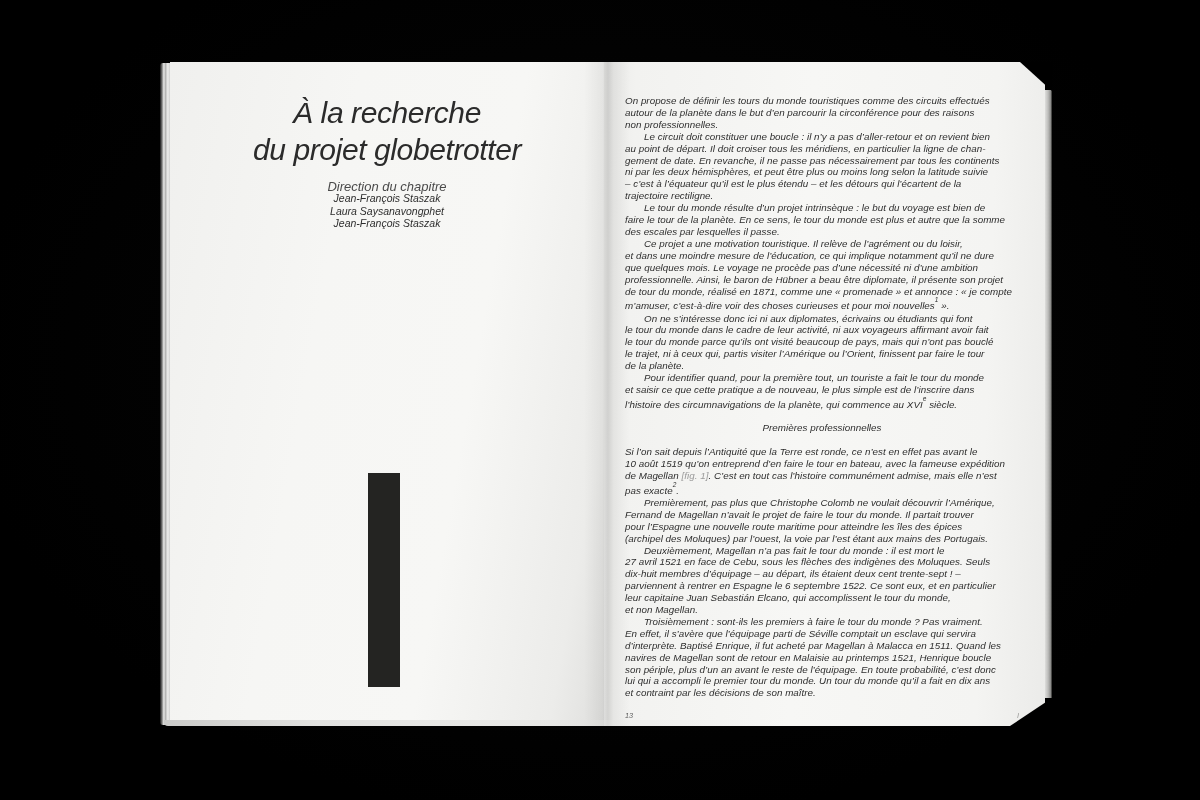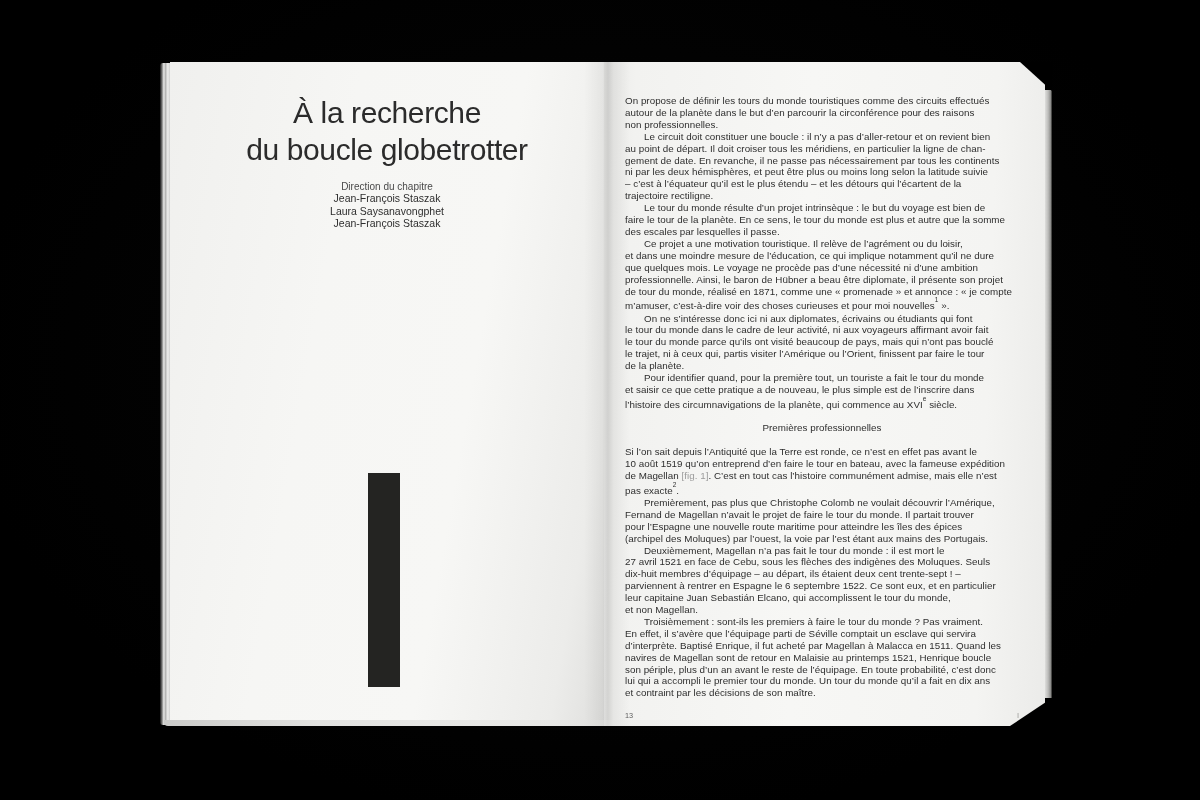--- a/index.html
+++ b/index.html
@@ -6,21 +6,21 @@
   body {
     width:1200px; height:800px; overflow:hidden;
     background:#000;
     font-family:"Liberation Sans", sans-serif;
     -webkit-font-smoothing:antialiased;
   }
   .stage { position:absolute; inset:0; width:1200px; height:800px;
     background:radial-gradient(ellipse at 50% 45%, #060606 0%, #000 75%); }
 
   
-  .book { position:absolute; left:160px; top:62px; width:812px; height:664px; }
+  .book { position:absolute; left:160px; top:62px; width:812px; height:664px;font-style:italic; }
 
   .edge-left { position:absolute; left:0; top:1px; width:10px; height:662px;
     background:linear-gradient(to right,#141414 0%,#6f6f6d 18%,#e9e9e7 38%,#b5b5b3 55%,#efefed 78%,#cfcfcd 100%);
     border-radius:3px 0 0 3px; }
   .edge-right { position:absolute; left:885px; top:28px; width:7px; height:608px;
     background:linear-gradient(to right,#dededc 0%,#bcbcba 45%,#8e8e8c 80%,#262624 100%); }
 
   .page { position:absolute; top:0; height:664px; }
   .page.left  { left:10px;  width:434px;
     background:linear-gradient(100deg,#f0f0ee 0%,#f6f6f4 35%,#f7f7f5 65%,#ececea 90%,#dfdfdd 100%);
@@ -36,21 +36,21 @@
   .corner-br { position:absolute; left:850px; top:636px; width:42px; height:28px; background:#000;
     clip-path:polygon(100% 0,100% 100%,0 100%); }
   .bottom-stack { position:absolute; left:4px; top:658px; width:620px; height:6px;
     background:linear-gradient(to right,#cbcbc9,#e2e2e0 25%,rgba(224,224,222,0) 100%);
     border-radius:0 0 0 4px; }
 
   
   .title { position:absolute; top:32px; left:0; width:100%; text-align:center;
     font-size:30px; line-height:37px; letter-spacing:-0.4px; font-weight:400; color:#2b2b2b; }
   .credits { position:absolute; top:120px; left:0; width:100%; text-align:center; }
-  .credit-role { font-size:10px; line-height:9px; color:#4a4a4a; margin-bottom:1px; }
+  .credit-role { font-size:13px; line-height:9px; color:#4a4a4a; margin-bottom:1px; }
   .credit-name { font-size:10.5px; line-height:12.5px; color:#2e2e2e; white-space:pre-line; }
   .credit-role.second { margin-top:9px; }
   .chapter-bar { position:absolute; left:198px; top:411px; width:32px; height:214px; background:#242422; }
 
   
   .textcol { position:absolute; left:21px; top:33px; width:394px;
     font-size:9.8px; line-height:11.9px; color:#2e2e2e; letter-spacing:0.03px; }
   .textcol p { margin:0; white-space:pre; text-indent:19px; }
   .textcol p.noindent { text-indent:0; }
   .textcol h2 { margin:11px 0 12px; font-size:9.8px; font-weight:400; text-align:center; white-space:pre; color:#2e2e2e; }
@@ -65,21 +65,21 @@
 <body>
 
 <div class="stage">
   <div class="book">
 
     <div class="edge-left"></div>
 
     <div class="page left">
       <div class="title">
         <div>À la recherche</div>
-        <div>du boucle globetrotter</div>
+        <div>du projet globetrotter</div>
       </div>
       <div class="credits">
         <div class="credit-role">Direction du chapitre</div>
         <div class="credit-name">Jean-François Staszak</div>
         <div class="credit-name">Laura Saysanavongphet
 Jean-François Staszak</div>
       </div>
       <div class="chapter-bar" title="I"></div>
     </div>
 

